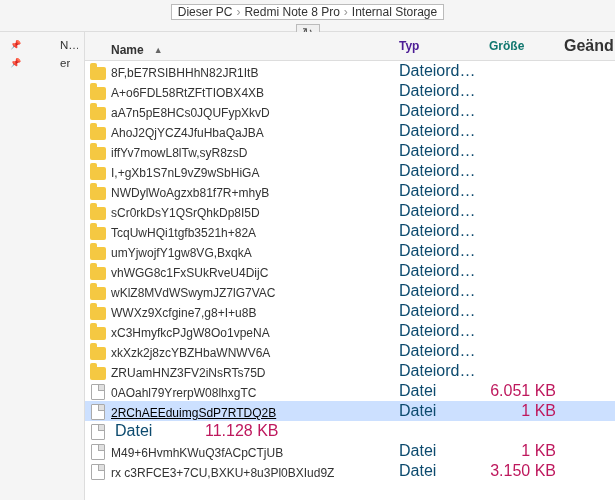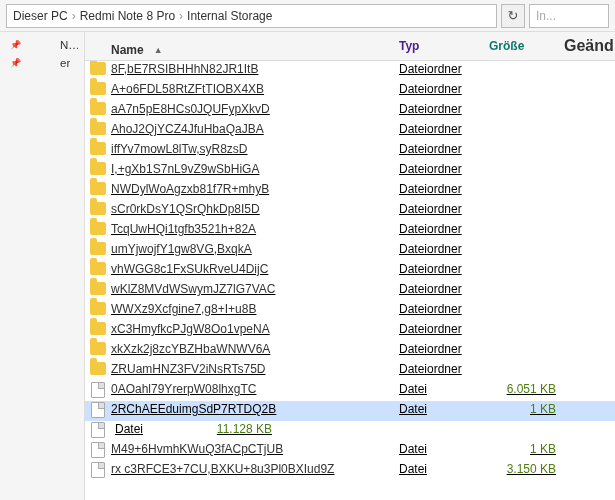--- a/index.html
+++ b/index.html
@@ -22,20 +22,21 @@
 
     
     .address-bar {
       display: flex;
       align-items: center;
       background: #f5f5f5;
       border-bottom: 1px solid #ddd;
       padding: 4px 6px;
       gap: 4px;
       height: 32px;
+      flex-direction: column;
     }
 
     .address-bar-path {
       flex: 1;
       display: flex;
       align-items: center;
       background: #fff;
       border: 1px solid #bbb;
       height: 24px;
       padding: 0 6px;
@@ -180,25 +181,24 @@
     }
 
     .sort-arrow {
       font-size: 9px;
       color: #666;
     }
 
     
     .file-row {
       display: flex;
-      align-items: flex-start;
+      align-items: flex-end;
       padding: 1px 0;
       cursor: default;
       min-height: 20px;
-      text-decoration: underline;
     }
 
     .file-row.selected {
       background: #cce0ff;
     }
 
     .file-row.selected .file-name {
       color: #000000;
       text-decoration: underline;
     }
@@ -264,33 +264,33 @@
       font-size: 12px;
       color: #333;
       white-space: nowrap;
       overflow: hidden;
       text-overflow: ellipsis;
     }
 
     .file-type {
       width: 90px;
       flex-shrink: 0;
-      font-size: 12px;
-      color: #000000;
+      font-size: 16px;
+      color: #0c4a6e;
       padding: 0 4px;
       white-space: nowrap;
       overflow: hidden;
       text-overflow: ellipsis;
     }
 
     .file-size {
       width: 75px;
       flex-shrink: 0;
-      font-size: 12px;
-      color: #4d7c0f;
+      font-size: 16px;
+      color: #be185d;
       padding: 0 4px;
       text-align: right;
       white-space: nowrap;
     }
 
     .file-changed {
       width: 55px;
       flex-shrink: 0;
       font-size: 12px;
       color: #333;

